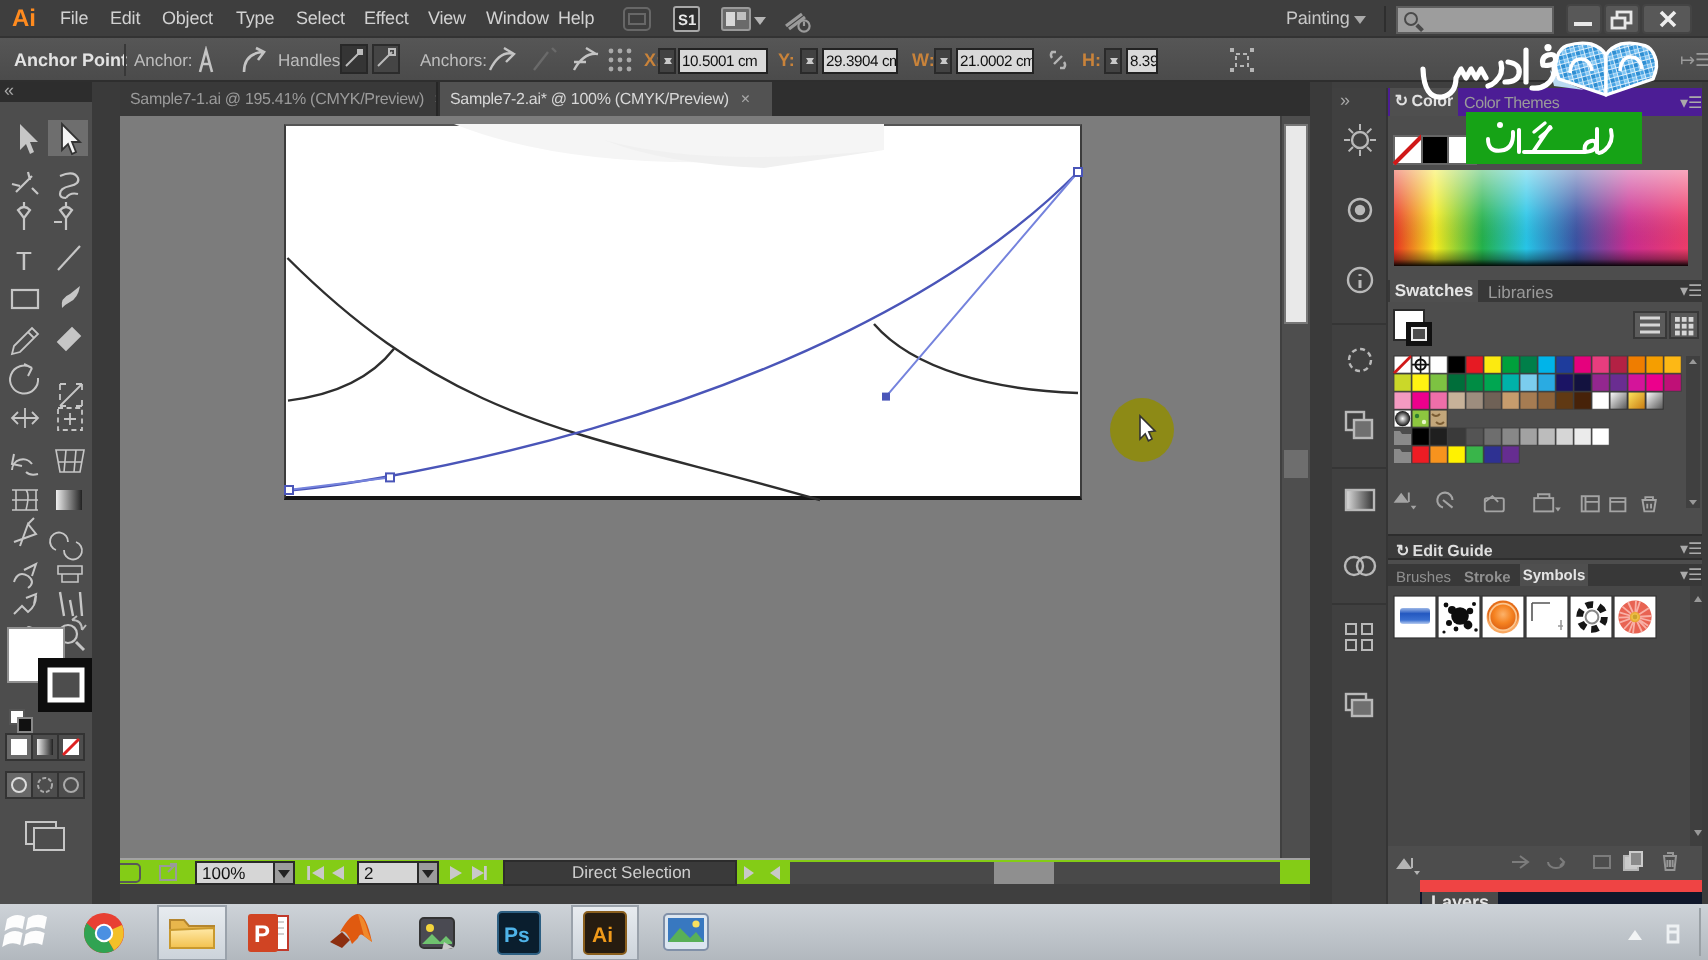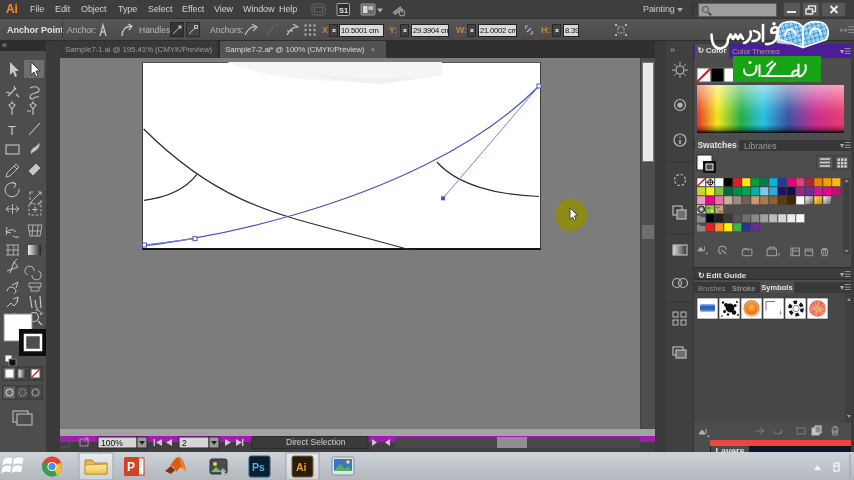--- a/index.html
+++ b/index.html
@@ -18,21 +18,21 @@
 .spin:before{content:"";position:absolute;left:2px;top:2px;border:2px solid transparent;border-bottom:3px solid #c9c9c9}
 .spin:after{content:"";position:absolute;left:2px;bottom:2px;border:2px solid transparent;border-top:3px solid #c9c9c9}
 
 #toolbar{left:0;top:41px;width:46px;height:411px;background:#4d4d4d}
 
 #gut1{left:46px;top:41px;width:14px;height:411px;background:#3a3a3a}
 #tabbar{left:60px;top:41px;width:595px;height:17px;background:#2f2f2f}
 .dtab{position:absolute;top:0;height:17px;font-size:8px;line-height:17px;padding:0 5px;white-space:nowrap;overflow:hidden;letter-spacing:-0.15px}
 #canvas{left:60px;top:58px;width:580px;height:381px;background:#7c7c7c;overflow:hidden}
 #vscroll{left:640px;top:58px;width:15px;height:381px;background:#4e4e4e;border-left:1px solid #404040}
-#statusbar{left:60px;top:429px;width:595px;height:13px;background:#a21caf;border-top:7px solid #a3a3a3}
+#statusbar{left:60px;top:429px;width:595px;height:13px;background:#84cc16;border-top:1px solid #a3a3a3}
 
 #gut2{left:655px;top:41px;width:11px;height:411px;background:#3a3a3a}
 #dockstrip{left:666px;top:44px;width:28px;height:408px;background:#404040;border-right:1px solid #353535}
 #panels{left:694px;top:44px;width:160px;height:408px;background:#4d4d4d}
 
 #taskbar{left:0;top:452px;width:854px;height:28px;background:linear-gradient(#ced3d8,#bec4ca 55%,#b2b8be)}
 </style></head>
 <body>
 <div id="app">
   <div class="ab" id="menubar">

